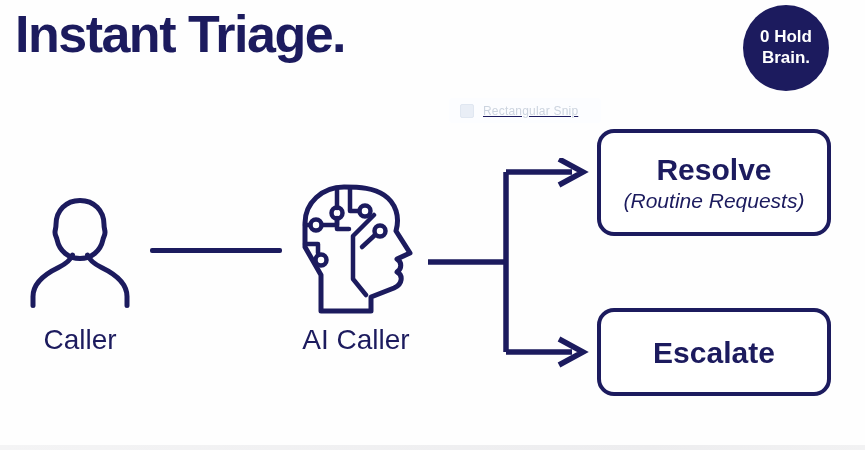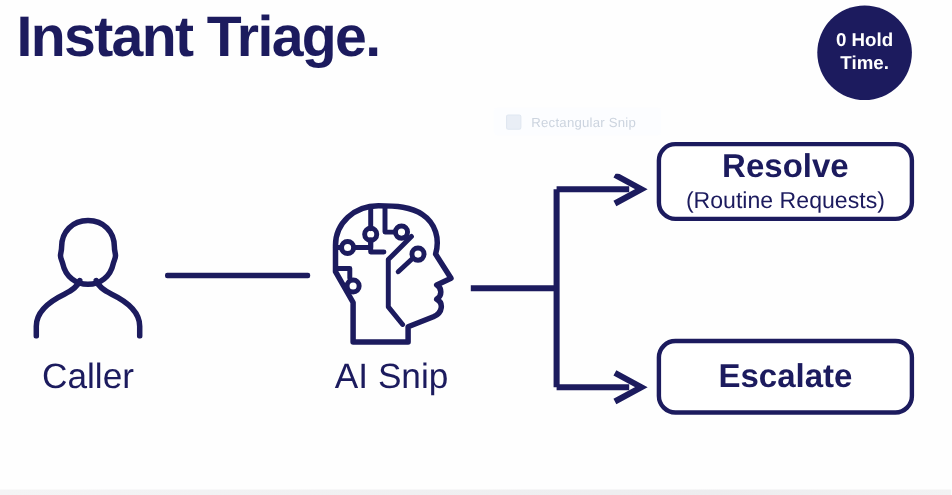--- a/index.html
+++ b/index.html
@@ -27,70 +27,70 @@
     position:absolute;left:743px;top:5px;width:86px;height:86px;
     background:var(--navy);border-radius:50%;
     display:flex;flex-direction:column;justify-content:center;
     color:var(--badge-text);font-size:17px;font-weight:700;line-height:1.22;
     text-align:center;
   }
   
   .snip-overlay{
     position:absolute;left:449px;top:98px;width:152px;height:25px;
     background:rgba(252,253,255,0.9);border-radius:3px;
-    display:flex;align-items:center;gap:9px;padding-left:11px;
+    display:flex;align-items:center;gap:9px;padding-left:11px;text-decoration:underline;
   }
   .snip-overlay .glyph{
     width:14px;height:14px;border-radius:2px;
     background:#e9eef6;border:1px solid #e0e7f1;
   }
   .snip-overlay .label{
     color:var(--snip-text);font-size:12px;letter-spacing:0.2px;
   }
   
   .node-icon{position:absolute;}
   .node-icon svg{display:block;width:100%;height:100%;}
   .icon-caller{left:25px;top:194px;width:110px;height:114px;}
   .icon-brain{left:296px;top:183px;width:122px;height:135px;}
   .node-label{
-    position:absolute;font-size:32px;color:var(--navy);
+    position:absolute;font-size:28px;color:var(--navy);
     text-align:center;font-weight:400;
   }
   .label-caller{left:15px;top:324px;width:130px;}
   .label-brain{left:286px;top:324px;width:140px;}
   .connector-caller-ai{
     position:absolute;left:150px;top:248px;width:132px;height:5px;
     background:var(--navy);border-radius:2px;
   }
   .branch-arrows{position:absolute;left:424px;top:158px;width:172px;height:210px;}
   .branch-arrows svg{display:block;width:100%;height:100%;}
   
   .outcome-box{
     position:absolute;left:597px;width:234px;
     border:4px solid var(--navy);border-radius:17px;background:#fff;
     display:flex;flex-direction:column;align-items:center;justify-content:center;
     text-align:center;
   }
-  .box-resolve{top:129px;height:72px;}
-  .box-escalate{top:308px;height:69px;}
+  .box-resolve{top:129px;height:107px;}
+  .box-escalate{top:308px;height:88px;}
   .outcome-title{font-size:30px;font-weight:800;color:var(--navy);line-height:1.1;}
-  .outcome-subtitle{font-size:21px;font-weight:400;color:var(--navy);margin-top:3px;}
+  .outcome-subtitle{font-size:21px;font-weight:400;color:var(--navy);margin-top:3px;font-style:italic;}
   .bottom-band{
     position:absolute;left:0;bottom:0;width:865px;height:5px;
     background:linear-gradient(to right,#f4f4f5,#ededef 75%,#f2f2f3);
   }
 </style>
 </head>
 <body>
 
 <h1 class="page-title">Instant Triage.</h1>
 
 <div class="badge">
   <span>0 Hold</span>
-  <span>Time.</span>
+  <span>Brain.</span>
 </div>
 
 <div class="snip-overlay">
   <span class="glyph"></span>
   <span class="label">Rectangular Snip</span>
 </div>
 
 <div class="node-icon icon-caller">
   <svg viewBox="0 0 110 113" fill="none" stroke="#1c1b5e" stroke-width="5" stroke-linecap="round">
     <path d="M55,6 C41,6 31,16 31,30 C31,34 30,35 30,38 C30,41 31.5,42.5 32,45 C34.5,57 44,64 55,64 C66,64 75.5,57 78,45 C78.5,42.5 80,41 80,38 C80,35 79,34 79,30 C79,16 69,6 55,6 Z"></path>
@@ -117,21 +117,21 @@
     <path d="M9,61 H22 V70" stroke-width="4.5"></path>
     <path d="M41,35 V46 H53" stroke-width="4.5"></path>
 
     <circle cx="41" cy="30" r="5.5" stroke-width="4.5"></circle>
     <circle cx="20" cy="42" r="5.5" stroke-width="4.5"></circle>
     <circle cx="69" cy="28" r="5.5" stroke-width="4.5"></circle>
     <circle cx="84" cy="48" r="5.5" stroke-width="4.5"></circle>
     <circle cx="25" cy="77" r="5.5" stroke-width="4.5"></circle>
   </svg>
 </div>
-<div class="node-label label-brain">AI Snip</div>
+<div class="node-label label-brain">AI Caller</div>
 
 <div class="branch-arrows">
   <svg viewBox="0 0 172 210" fill="none" stroke="#1c1b5e" stroke-width="5.5">
     <path d="M4,104 H82"></path>
     <path d="M82,14 V194"></path>
     <path d="M82,14 H148"></path>
     <path d="M135,1 L159,14 L135,27" stroke-linejoin="miter"></path>
     <path d="M82,194 H148"></path>
     <path d="M135,181 L159,194 L135,207" stroke-linejoin="miter"></path>
   </svg>

